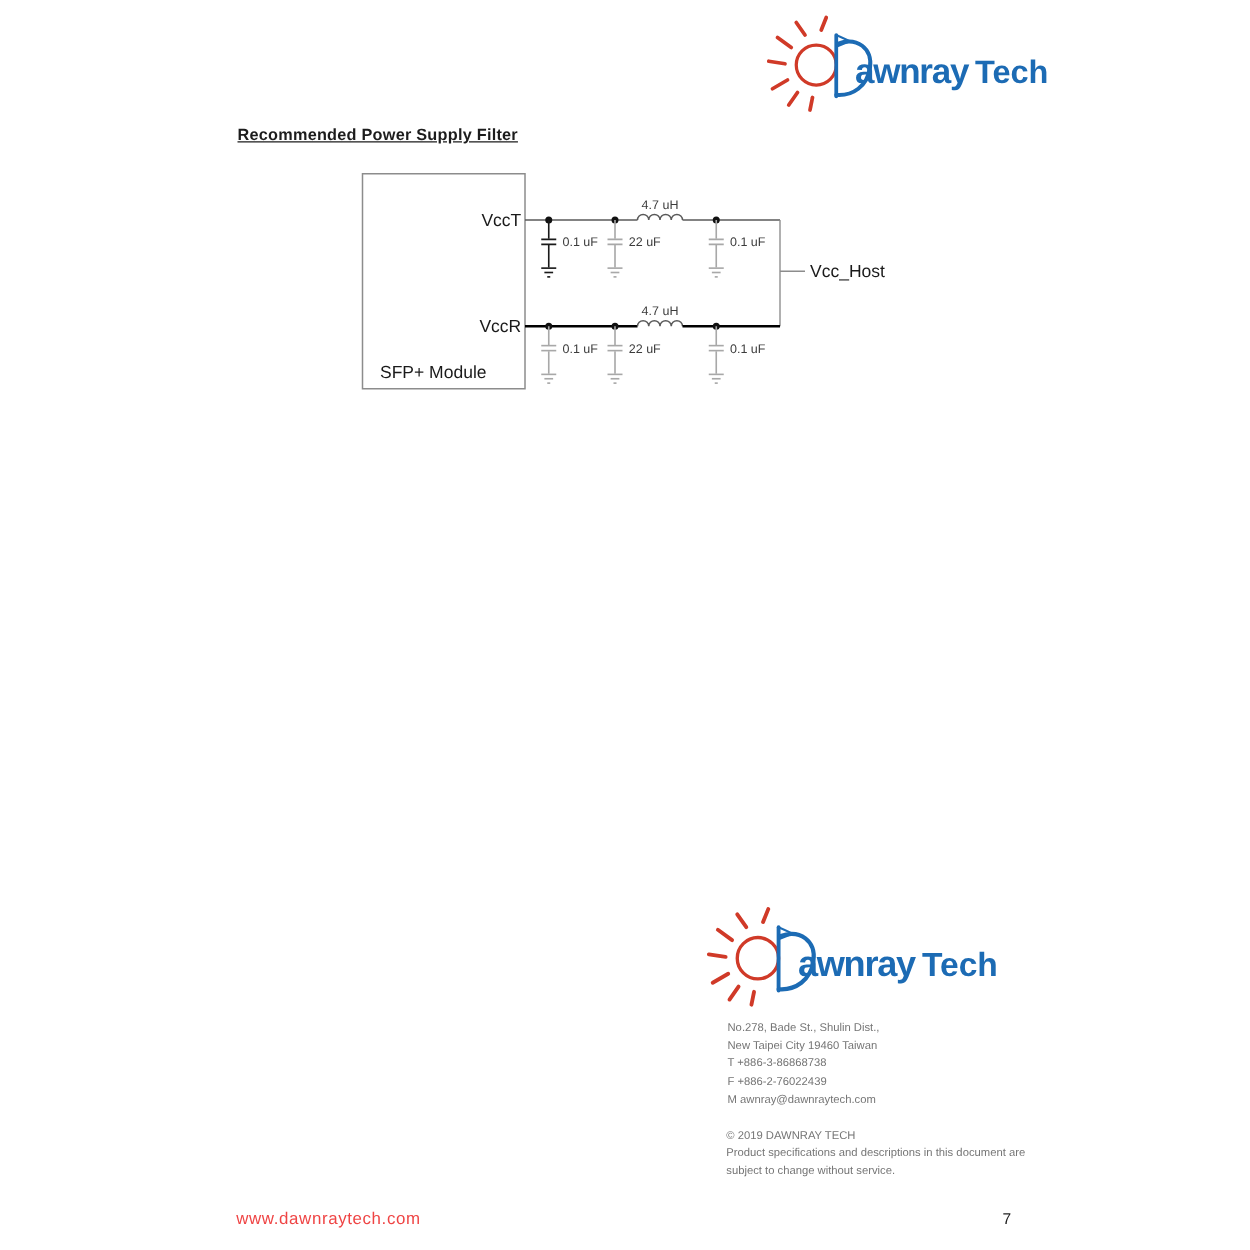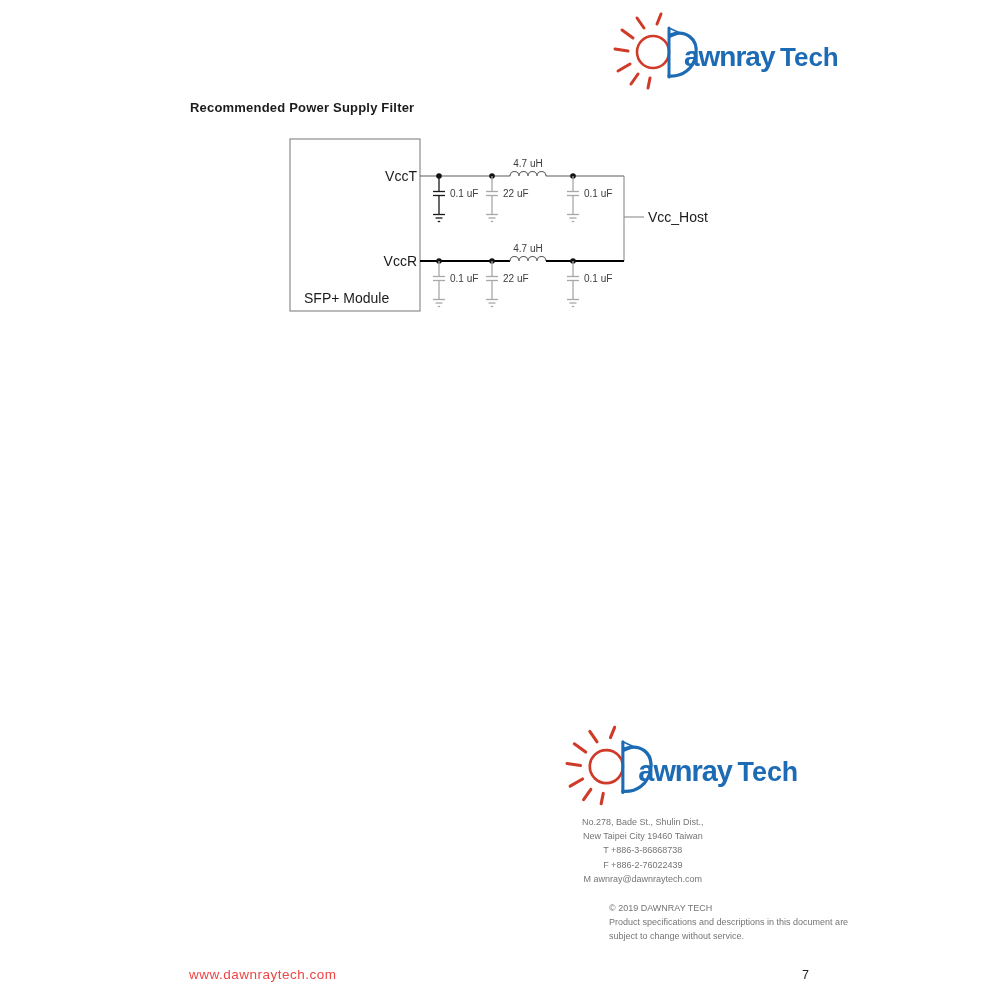--- a/index.html
+++ b/index.html
@@ -4,30 +4,31 @@
 <style>
   html,body{margin:0;padding:0;}
   body{
     width:1000px;height:1000px;position:relative;background:#ffffff;
     font-family:"Liberation Sans", sans-serif;color:#1a1a1a;overflow:hidden;
   }
   .abs{position:absolute;}
   .page-title{
     left:190px;top:100px;font-size:13px;font-weight:bold;color:#1c1c1c;
     letter-spacing:0.2px;
+    text-decoration:underline;
   }
   svg text{font-family:"Liberation Sans", sans-serif;}
   .circuit-label{font-size:14px;fill:#1a1a1a;}
   .value-label{font-size:10px;fill:#3c3c3c;}
   .contact-block{
-    left:582px;top:815px;font-size:9px;color:#757575;line-height:14.2px;text-align:center;
+    left:582px;top:815px;font-size:9px;color:#757575;line-height:14.2px;
   }
   .contact-block div{white-space:nowrap;}
   .legal-block{
-    left:581px;top:901px;font-size:9px;color:#757575;line-height:14.2px;margin-left:28px;
+    left:581px;top:901px;font-size:9px;color:#757575;line-height:14.2px;
   }
   .legal-block div{white-space:nowrap;}
   .footer-url{
     left:189px;top:967px;font-size:13.5px;color:#ef4444;letter-spacing:0.5px;
   }
   .footer-page{
     left:802px;top:968px;font-size:12.5px;color:#222;
   }
 </style>
 </head>

